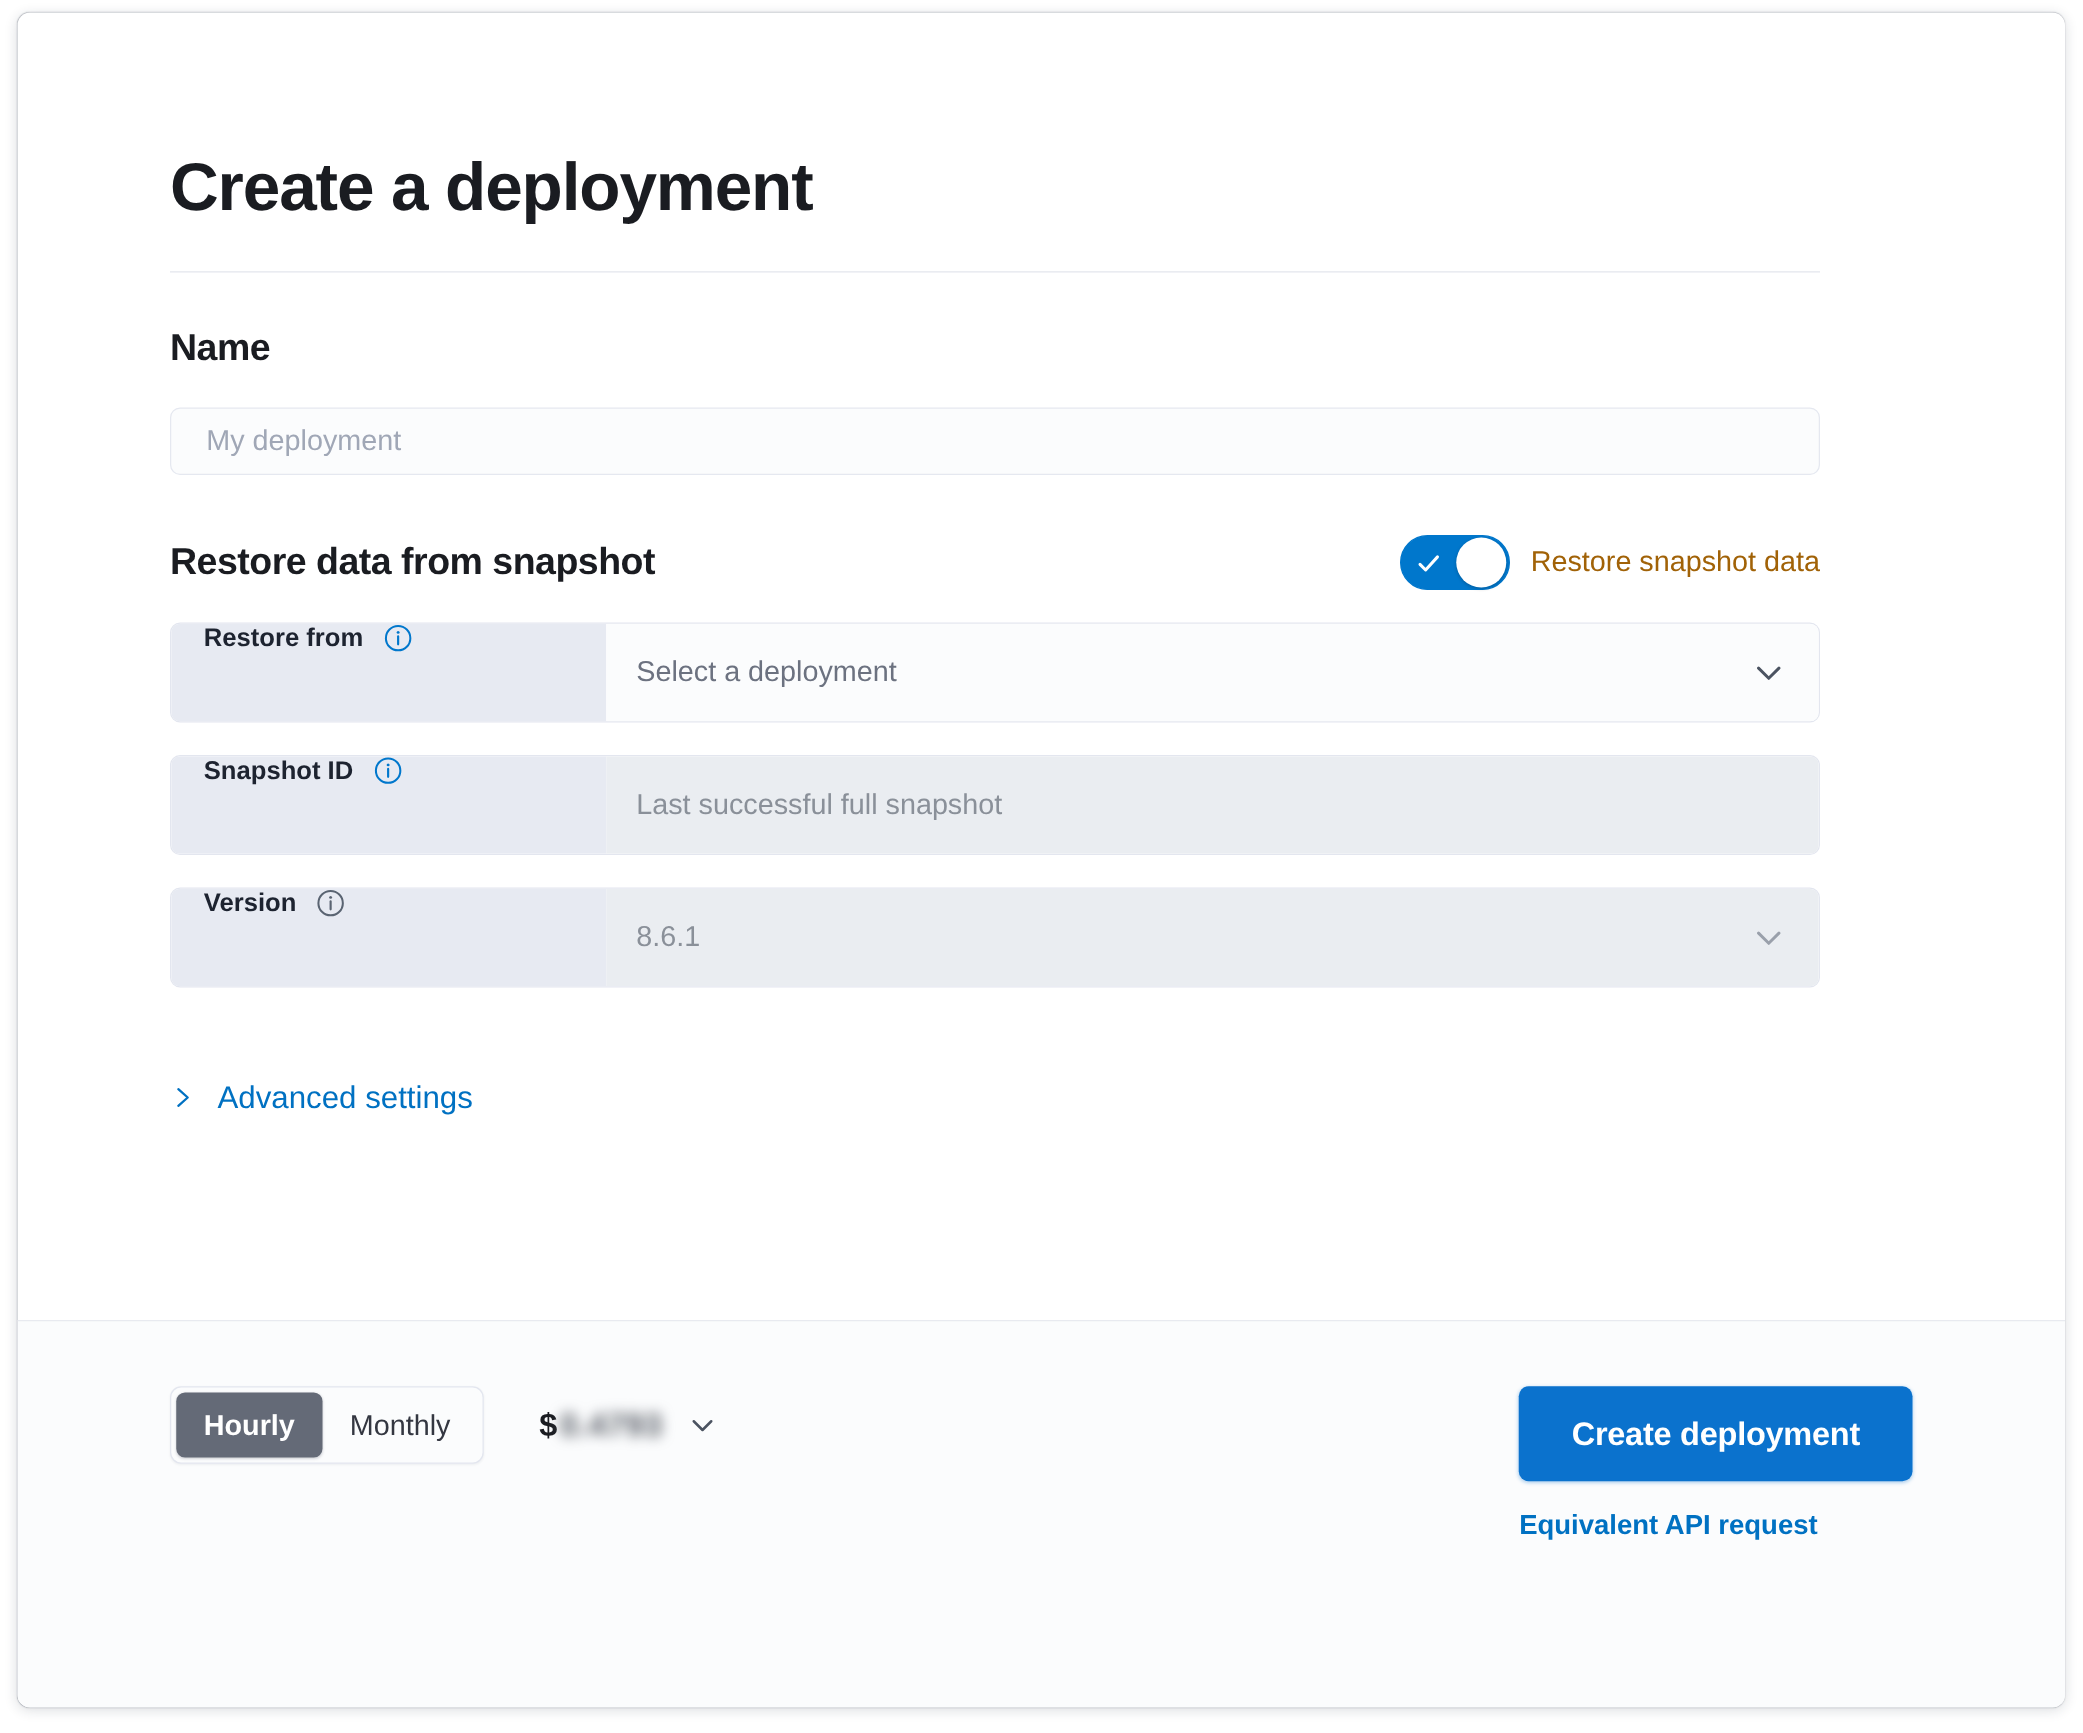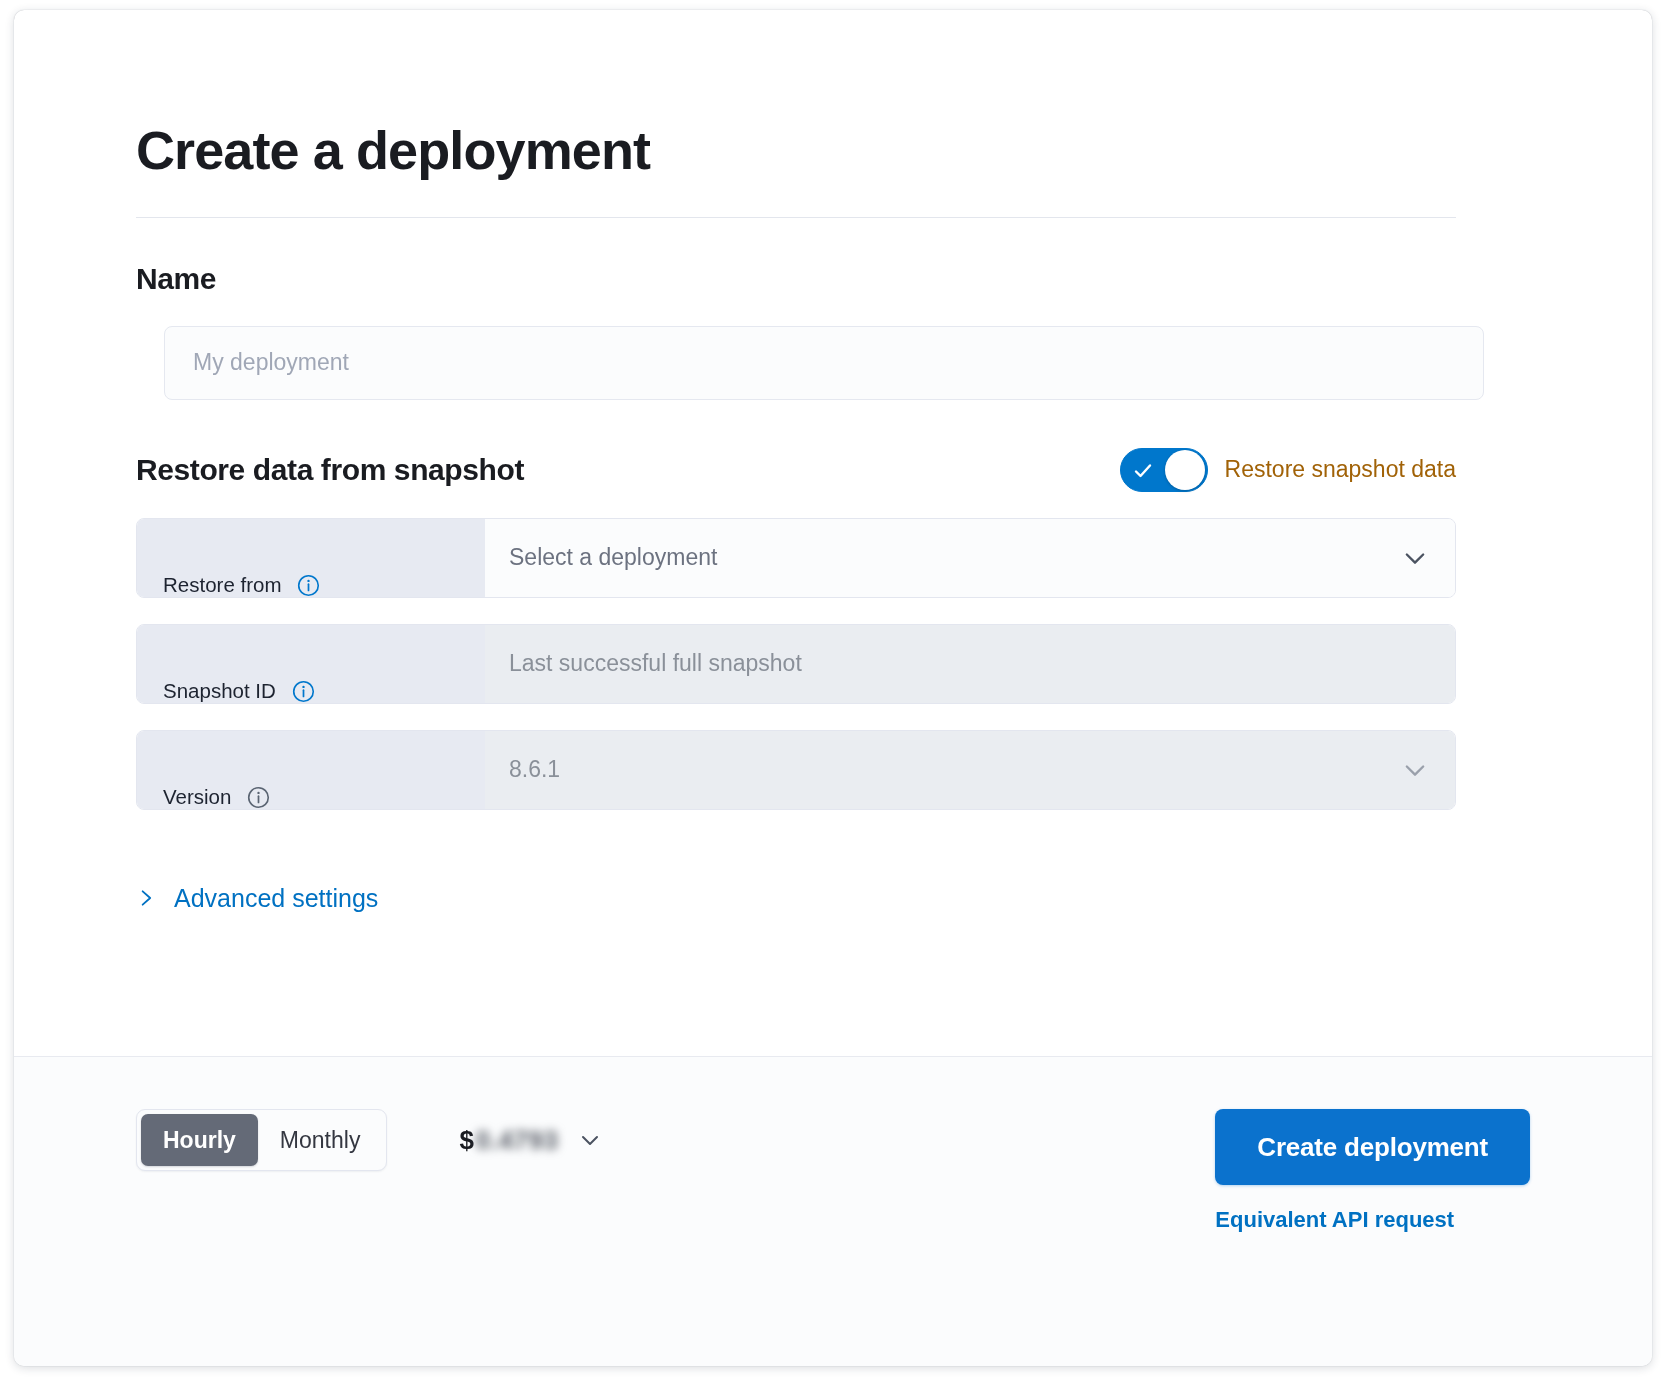--- a/index.html
+++ b/index.html
@@ -75,29 +75,28 @@
     font-weight: 700;
     letter-spacing: -0.4px;
     color: #1a1c21;
     margin: 44px 0 0 0;
   }
 
   
   .name-input {
     margin-top: 30px;
     width: 1320px;
-    height: 74px;
+    height: 54px;
     background: #fbfcfd;
     border: 1px solid #e5e8f0;
     border-radius: 8px;
     display: flex;
     align-items: center;
     padding: 10px 26px;
     box-shadow: inset 0 0 0 0 transparent;
-    margin-left: 28px;
   }
   .name-input input {
     border: none;
     outline: none;
     background: transparent;
     font-family: "Liberation Sans", sans-serif;
     font-size: 23px;
     color: #33373f;
     width: 100%;
   }
@@ -161,25 +160,25 @@
     border-radius: 8px;
     overflow: hidden;
     margin-bottom: 26px;
     border: 1px solid #e3e6ef;
   }
   .frow .flabel {
     width: 348px;
     flex: 0 0 348px;
     background: #e7eaf2;
     display: flex;
-    align-items: flex-end;
+    align-items: flex-start;
     gap: 16px;
     padding-left: 26px;
     font-size: 20.5px;
-    font-weight: 400;
+    font-weight: 700;
     color: #1d2330;
   }
   .frow .fvalue {
     flex: 1 1 auto;
     background: #fbfcfd;
     display: flex;
     align-items: center;
     justify-content: space-between;
     padding: 0 26px 0 24px;
     font-size: 23px;
@@ -224,21 +223,21 @@
   }
   .footer-inner {
     padding-top: 52px;
     display: flex;
     align-items: flex-start;
     justify-content: space-between;
   }
   .footer-left {
     display: flex;
     align-items: center;
-    gap: 72px;
+    gap: 44px;
   }
   .segmented {
     display: inline-flex;
     background: #fbfcfd;
     border: 1px solid #e3e6ef;
     border-radius: 9px;
     padding: 4px;
     height: 62px;
     align-items: center;
     box-shadow: 0 1px 2px rgba(25,36,56,0.06);

